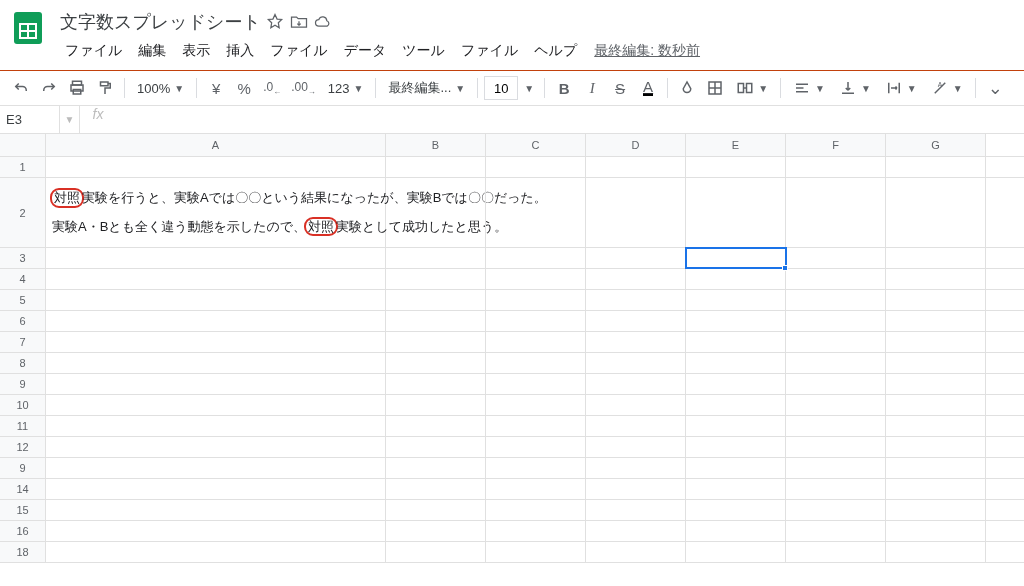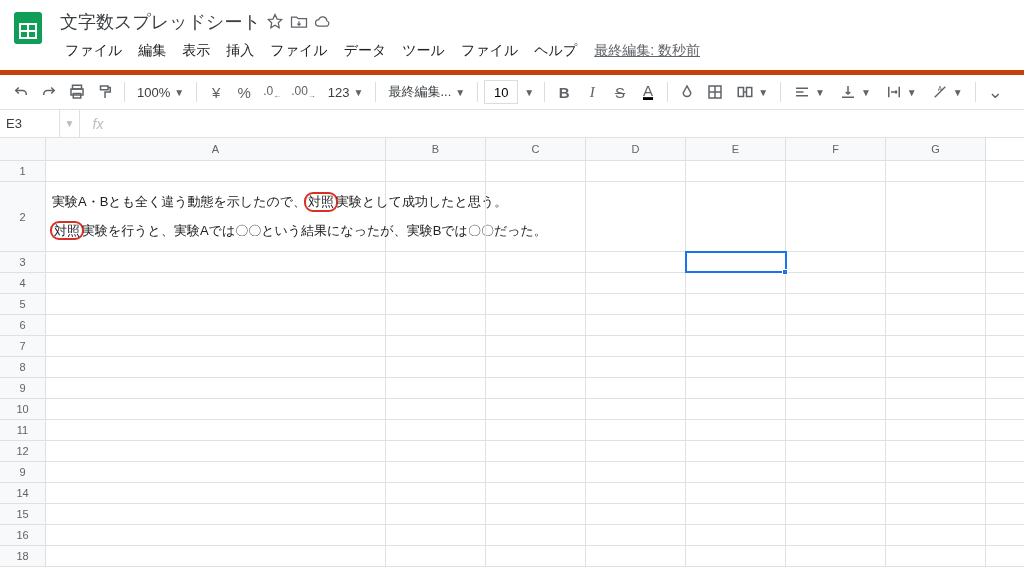--- a/index.html
+++ b/index.html
@@ -16,31 +16,31 @@
   .logo { width: 40px; height: 40px; display:flex; align-items:center; justify-content:center; margin-right: 8px; }
   .logo svg { width: 36px; height: 36px; }
   .title-area { flex:1; }
   .title-row { display:flex; align-items:center; gap:4px; padding: 2px 0 2px 4px;}
   .doc-title { font-size: 18px; color:#3c4043; font-weight: 400; outline:none; min-width: 40px;}
   .title-icon { width:20px; height:20px; color:#5f6368; display:flex; align-items:center; justify-content:center; cursor:pointer;}
   .menubar { display:flex; align-items:center; gap:2px; padding: 2px 0 6px 2px;}
   .menu-item { padding: 4px 7px; font-size:14px; color:#202124; border-radius:4px; cursor:pointer;}
   .last-edit { margin-left: 8px; color:#5f6368; text-decoration: underline; font-size:14px; cursor:pointer;}
   
-  .toolbar { display:flex; align-items:center; padding: 4px 8px; border-bottom: 1px solid #e0e0e0; border-top: 5px solid #c2410c; gap:2px;}
+  .toolbar { display:flex; align-items:center; padding: 4px 8px; border-bottom: 1px solid #e0e0e0; border-top: 1px solid #c2410c; gap:2px;}
   .tb-sep { width:1px; height:20px; background:#dadce0; margin: 0 4px;}
   .tb-btn { min-width:26px; height:26px; padding:0 4px; display:flex; align-items:center; justify-content:center; color:#5f6368; border-radius:2px; cursor:pointer; font-size:15px;}
   .tb-btn svg { width:18px; height:18px; }
   .tb-select { display:flex; align-items:center; gap:4px; padding:0 6px; height:26px; color:#3c4043; cursor:pointer;}
   .tb-select .caret { font-size:10px; color:#5f6368;}
   .zoom { font-size:13px;}
   .font-size { width:34px; height:24px; text-align:center; border:1px solid #dadce0; font-size:13px;}
   .chev { font-size:18px; color:#5f6368; padding:0 6px; cursor:pointer;}
   
-  .formula-bar { display:flex; align-items:center; height:28px; border-bottom:1px solid #e0e0e0;}
+  .formula-bar { display:flex; align-items:flex-start; height:28px; border-bottom:1px solid #e0e0e0;}
   .name-box { width:60px; padding:0 6px; font-size:13px; color:#3c4043; border-right:1px solid #e0e0e0; height:100%; display:flex; align-items:center;}
   .name-caret { width:20px; text-align:center; color:#bbb; border-right:1px solid #e0e0e0; height:100%; display:flex; align-items:center; justify-content:center; font-size:10px;}
   .fx-label { width:36px; text-align:center; font-style:italic; color:#bdbdbd; font-size:14px;}
   .fx-input { flex:1; border:none; outline:none; font-size:13px; height:100%;}
   
   .grid-wrap { position:relative; }
   .col-headers { display:flex; height:23px; border-bottom:1px solid #e0e0e0; background:#fff;}
   .corner { width:46px; border-right:1px solid #e0e0e0; background:#f8f9fa;}
   .col-h { border-right:1px solid #e0e0e0; text-align:center; font-size:11px; color:#5f6368; line-height:23px; background:#f8f9fa;}
   .rows { }
@@ -247,22 +247,22 @@
         <div class="cell col-std"></div>
         <div class="cell col-std"></div>
         <div class="cell col-std"></div>
         <div class="cell col-std"></div>
         <div class="cell col-std"></div>
       </div>
       <div class="row row-tall">
         <div class="row-h">2</div>
         <div class="cell col-A">
           <div class="cell-multi" style="position: absolute; left: 4px; width: 700px;">
+            <div><span class="highlight">対照</span><span>実験を行うと、実験Aでは〇〇という結果になったが、実験Bでは〇〇だった。</span></div>
             <div><span>実験A・Bとも全く違う動態を示したので、</span><span class="highlight">対照</span><span>実験として成功したと思う。</span></div>
-            <div><span class="highlight">対照</span><span>実験を行うと、実験Aでは〇〇という結果になったが、実験Bでは〇〇だった。</span></div>
           </div>
         </div>
         <div class="cell col-std"></div>
         <div class="cell col-std"></div>
         <div class="cell col-std"></div>
         <div class="cell col-std"></div>
         <div class="cell col-std"></div>
         <div class="cell col-std"></div>
       </div>
       <div class="row row-std">

